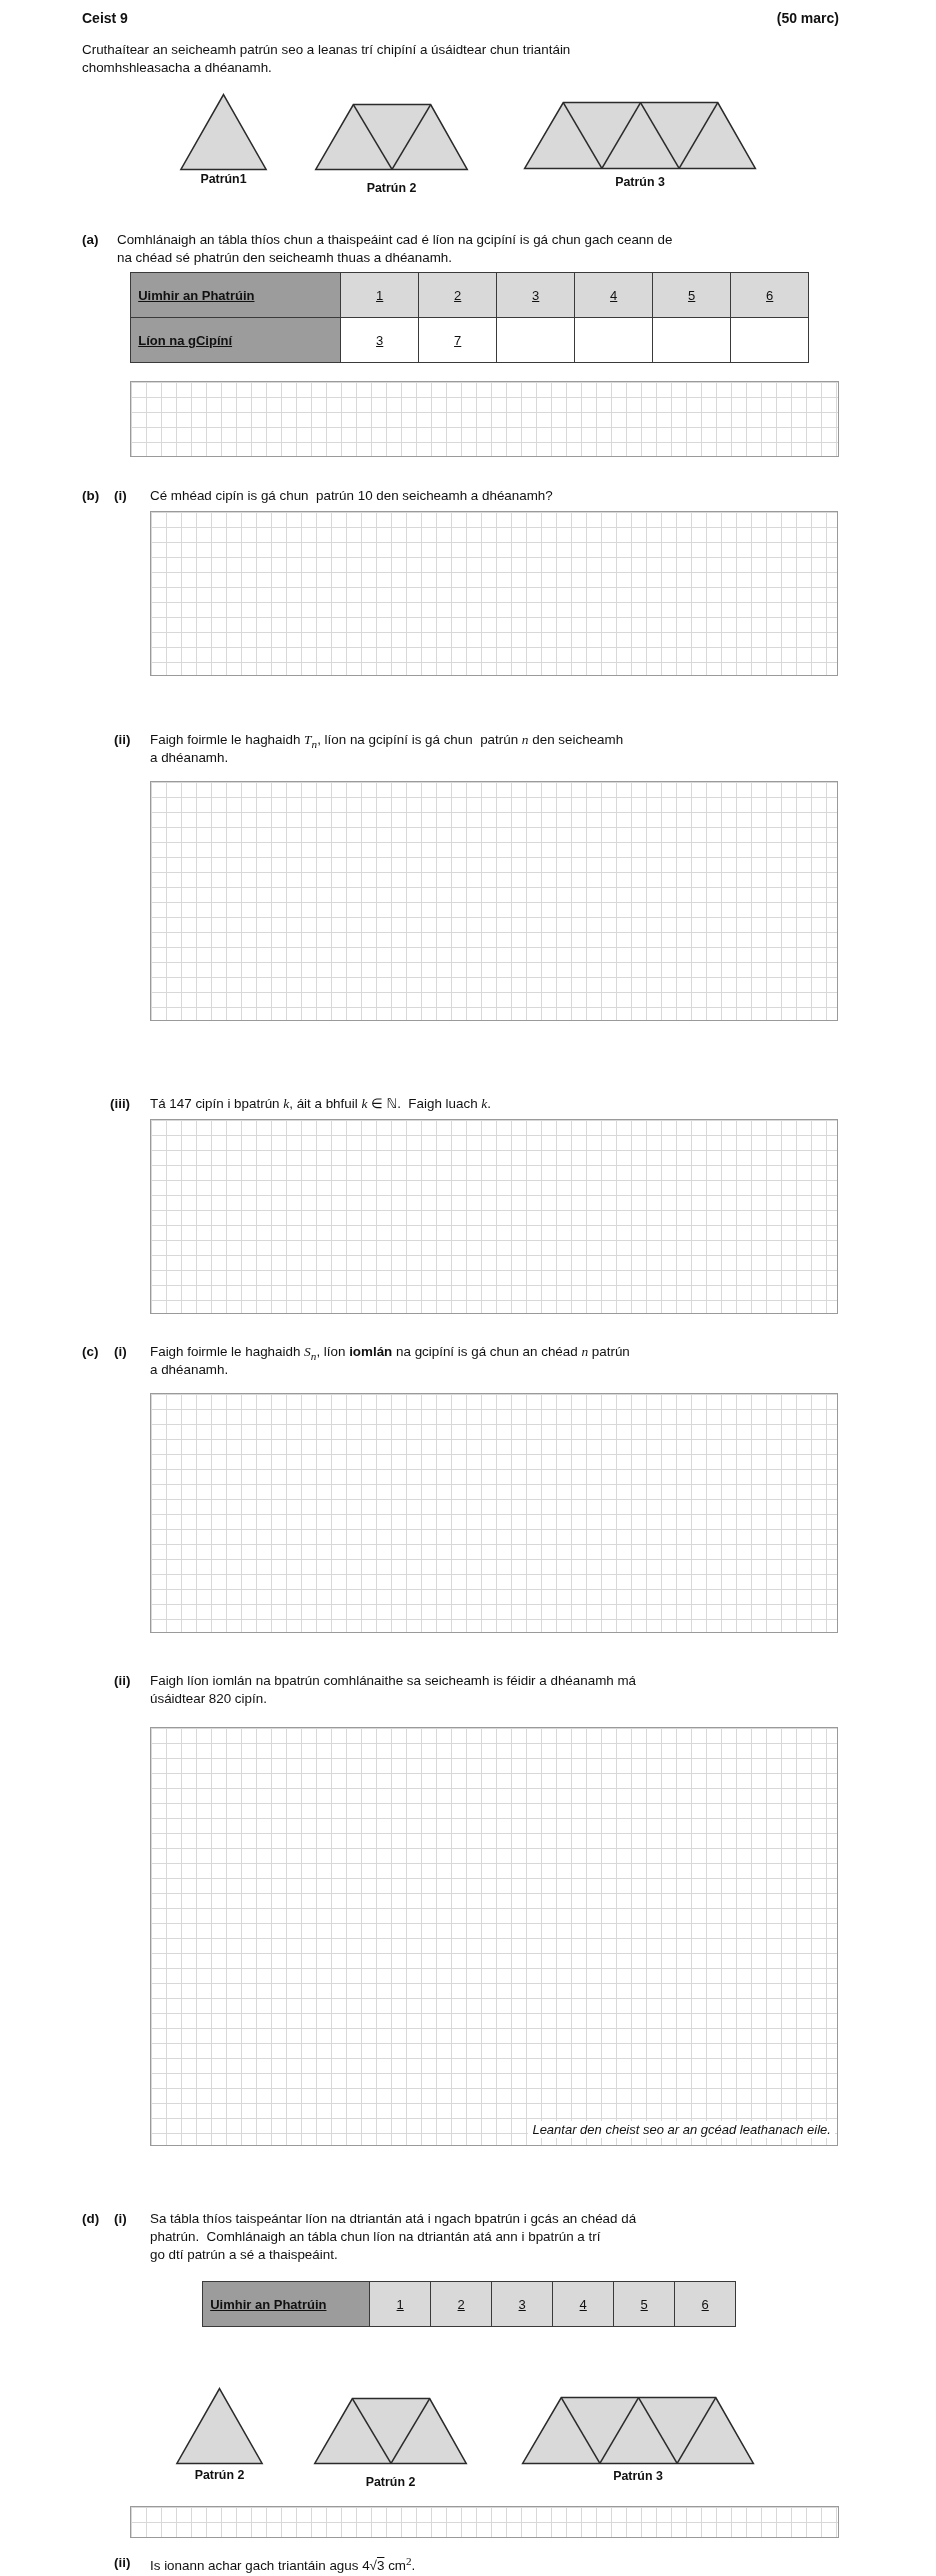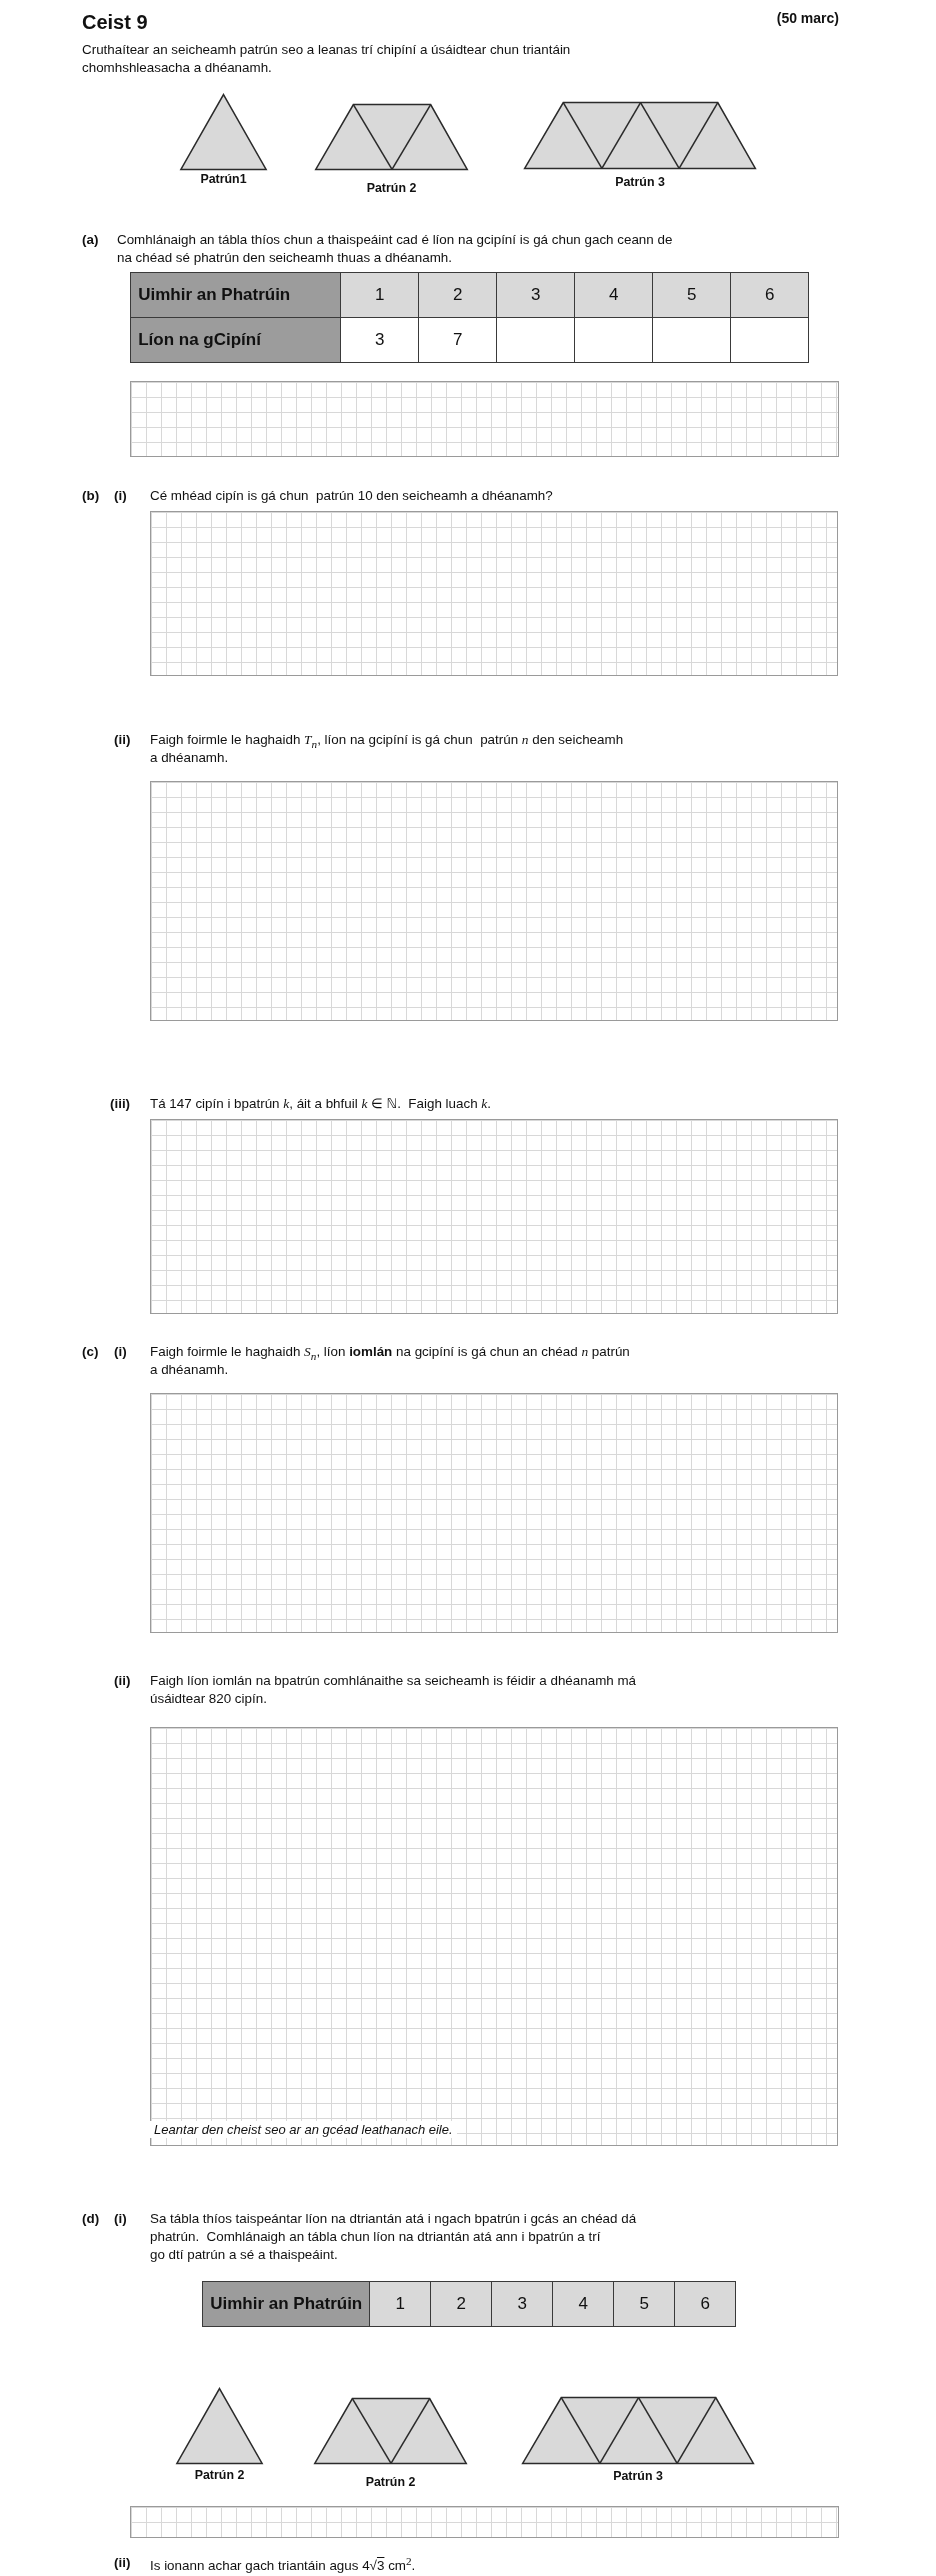--- a/index.html
+++ b/index.html
@@ -27,36 +27,37 @@
       linear-gradient(to bottom, #d8d8d8 1px, transparent 1px);
     background-size:15px 15px;
     box-sizing:border-box;
   }
   table.ans { position:absolute; border-collapse:collapse; table-layout:fixed; }
   table.ans td {
     border:1px solid #3a3a3a;
     height:44px;
     text-align:center;
     vertical-align:middle;
-    font-size:17px;
+    font-size:13px;
     padding:0;
+    text-decoration:underline;
   }
   table.ans td.hdr { background:#9c9c9c; font-weight:bold; text-align:left; padding-left:7.2px; }
   table.ans td.num { background:#d9d9d9; }
   table.ans td.val { background:#ffffff; }
-  .note-wrap { position:absolute; }
+  .note-wrap { position:absolute; text-align:right; }
   .note-wrap span { background:#ffffff; padding:1px 4.1px; font-style:italic; font-size:13px; }
   svg.fig { position:absolute; }
 </style>
 </head>
 <body>
 
 <div class="page">
 
-  <div class="t b" style="left:82px; top:10.3px; font-size:20px">Ceist 9</div>
+  <div class="t b" style="left:82px; top:10.3px; font-size:14px">Ceist 9</div>
   <div class="t b" style="right:98px; top:10.3px; font-size:14px">(50 marc)</div>
 
   <div class="t" style="left:82px; top:42px">Cruthaítear an seicheamh patrún seo a leanas trí chipíní a úsáidtear chun triantáin</div>
   <div class="t" style="left:82px; top:60px">chomhshleasacha a dhéanamh.</div>
 
   <svg class="fig" style="left:179px; top:93px" width="89" height="78" viewBox="0 0 172 152">
     <polygon points="86,3 169,149 3,149" fill="#d9d9d9" stroke="#2b2b2b" stroke-width="3"></polygon>
   </svg>
   <div class="figlabel" style="left:179px; top:172px; width:89px">Patrún1</div>
 

